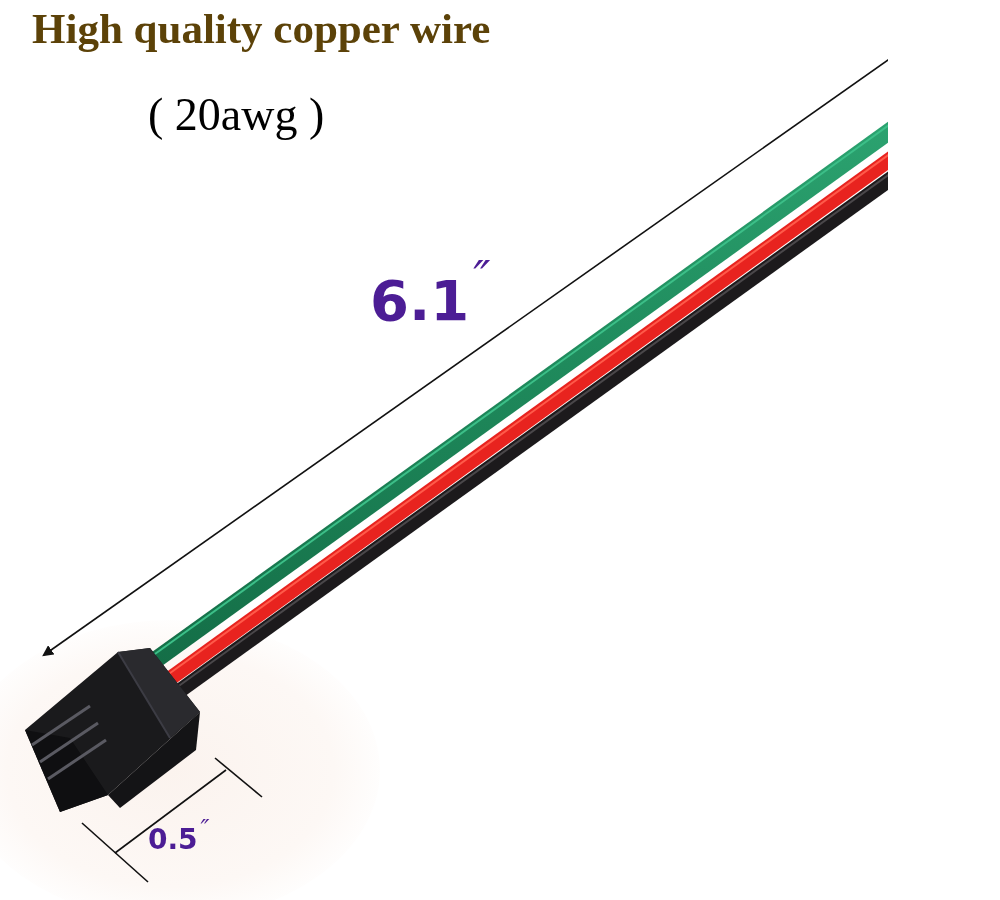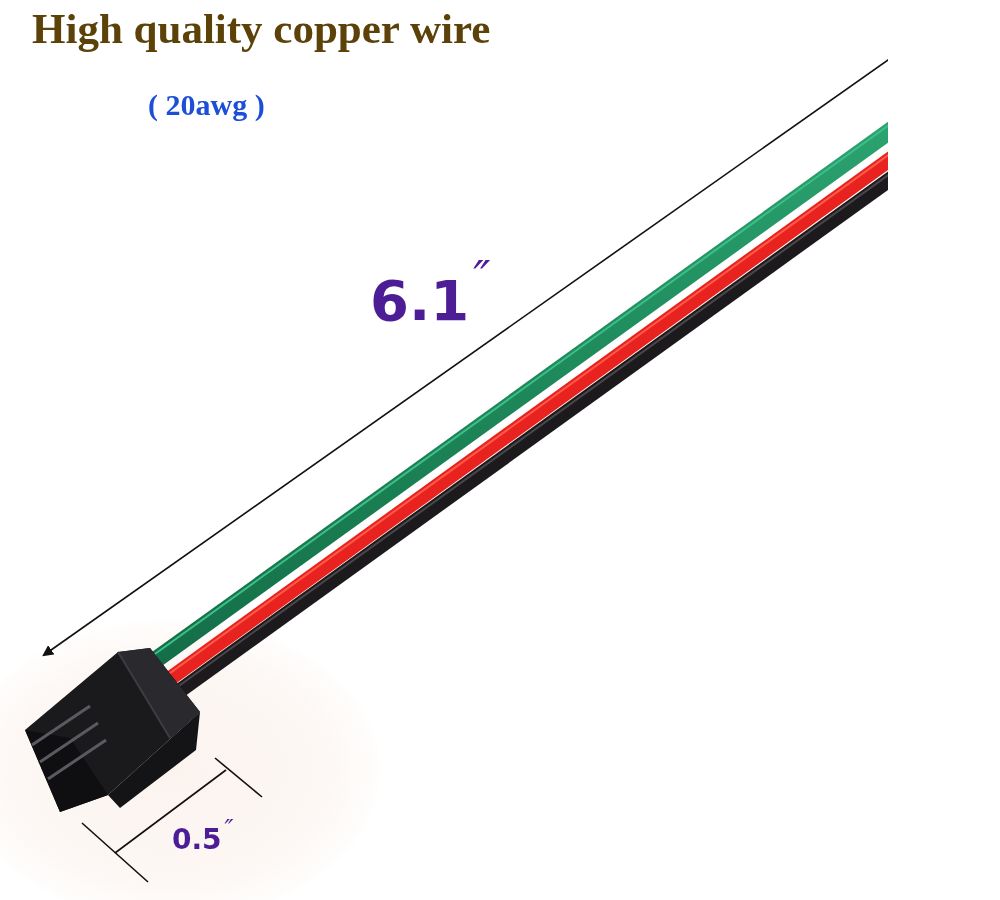--- a/index.html
+++ b/index.html
@@ -25,35 +25,35 @@
       font-family: "Liberation Serif", serif;
       font-weight: bold;
       font-size: 43px;
       color: #5c4208;
       white-space: nowrap;
     }
     .subtitle {
       position: absolute;
       left: 148px; top: 88px;
       font-family: "Liberation Serif", serif;
-      font-weight: bold;
-      font-size: 30px;
-      color: #1d4ed8;
+      font-weight: normal;
+      font-size: 46px;
+      color: #000000;
       white-space: nowrap;
     }
     .dim-label {
       position: absolute;
       font-family: "DejaVu Sans", sans-serif;
       font-weight: bold;
       color: #4c1d95;
       white-space: nowrap;
     }
     .dim-length { left: 370px; top: 268px; font-size: 56px; }
     .dim-length .inch { font-size: 46px; font-style: italic; position: relative; top: -26px; margin-left: 4px; font-weight: normal; }
-    .dim-width { left: 172px; top: 823px; font-size: 28px; }
+    .dim-width { left: 148px; top: 823px; font-size: 28px; }
     .dim-width .inch { font-size: 24px; font-style: italic; position: relative; top: -12px; margin-left: 3px; font-weight: normal; }
     svg.art { position: absolute; left: 0; top: 0; }
   </style>
 </head>
 <body>
 
 <div class="canvas">
   <div class="bg-blob"></div>
 
   <svg class="art" width="1000" height="900" viewBox="0 0 1000 900">

